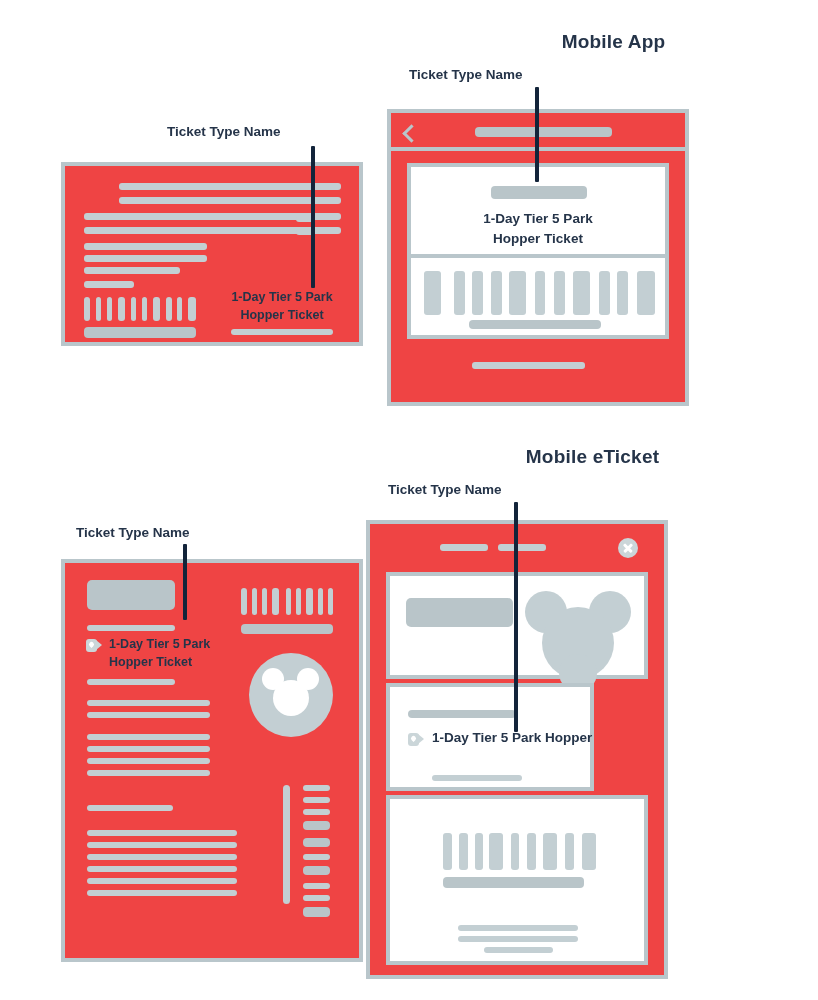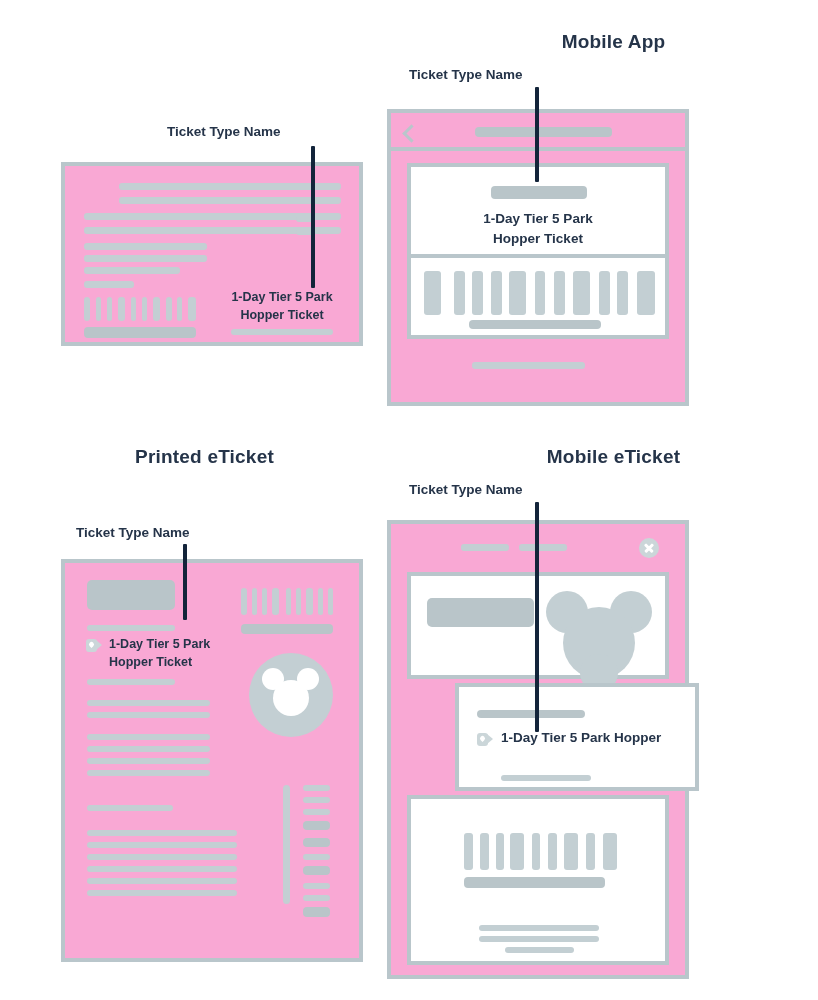--- a/index.html
+++ b/index.html
@@ -47,21 +47,21 @@
     position:absolute;
     width:4px;
     background:var(--pointer);
     border-radius:1px;
   }
 
   
   .frame{
     position:absolute;
     border:4px solid var(--line);
-    background:#f9a8d4;
+    background:#ef4444;
   }
   .card{
     position:absolute;
     border:4px solid var(--line);
     background:#fff;
   }
   .bar{
     position:absolute;
     background:var(--fill);
     border-radius:3px;
@@ -237,21 +237,20 @@
       </div>
 
       <div class="bar" style="left:81px;top:249px;width:113px;height:7px;"></div>
     </div>
 
     <div class="pointer" style="left:126px;top:87px;height:95px;"></div>
   </div>
 
   <div class="panel" style="left:0;top:420px;width:409px;height:580px;">
 
-    <div class="panel-title" style="top:26px;left:0;">Printed eTicket</div>
 
     <div class="callout" style="top:105px;left:76px;width:240px;">Ticket Type Name</div>
 
     <div class="frame" style="left:61px;top:139px;width:302px;height:403px;">
 
       <div class="block" style="left:22px;top:17px;width:88px;height:30px;"></div>
       <div class="bar" style="left:22px;top:62px;width:88px;height:6px;"></div>
 
       <div class="tag-icon" style="left:21px;top:76px;">
         <div class="body"></div>
@@ -308,21 +307,21 @@
       <div class="bar" style="left:238px;top:291px;width:27px;height:6px;"></div>
       <div class="bar strong" style="left:238px;top:303px;width:27px;height:9px;border-radius:4px;"></div>
       <div class="bar" style="left:238px;top:320px;width:27px;height:6px;"></div>
       <div class="bar" style="left:238px;top:332px;width:27px;height:6px;"></div>
       <div class="bar strong" style="left:238px;top:344px;width:27px;height:10px;border-radius:4px;"></div>
     </div>
 
     <div class="pointer" style="left:183px;top:124px;height:76px;"></div>
   </div>
 
-  <div class="panel" style="left:409px;top:420px;width:409px;height:580px;">
+  <div class="panel" style="left:388px;top:420px;width:409px;height:580px;">
 
     <div class="panel-title" style="top:26px;left:0;">Mobile eTicket</div>
 
     <div class="callout" style="top:62px;left:0;width:409px;">Ticket Type Name</div>
 
     <div class="frame" style="left:-22px;top:100px;width:302px;height:459px;">
 
       <div class="bar" style="left:70px;top:20px;width:48px;height:7px;"></div>
       <div class="bar" style="left:128px;top:20px;width:48px;height:7px;"></div>
 
@@ -335,21 +334,21 @@
         <div class="block" style="left:16px;top:22px;width:107px;height:29px;"></div>
       </div>
 
       <div class="mickey-big" style="position:absolute;left:155px;top:55px;width:110px;height:105px;">
         <span style="left:0;top:12px;width:42px;height:42px;"></span>
         <span style="left:64px;top:12px;width:42px;height:42px;"></span>
         <span style="left:17px;top:28px;width:72px;height:72px;"></span>
         <span style="left:34px;top:75px;width:38px;height:38px;"></span>
       </div>
 
-      <div class="card" style="left:16px;top:159px;width:244px;height:108px;margin-left:48px;">
+      <div class="card" style="left:16px;top:159px;width:208px;height:108px;">
         <div class="bar strong" style="left:18px;top:23px;width:108px;height:8px;border-radius:4px;"></div>
 
         <div class="tag-icon" style="left:18px;top:46px;">
           <div class="body"></div>
             <div class="tip"></div>
         </div>
         <div class="ticket-text" style="left:42px;top:41px;width:198px;font-size:13.5px;">
           <div>1-Day Tier 5 Park Hopper</div>
         </div>
         <div class="bar" style="left:42px;top:88px;width:90px;height:6px;"></div>

